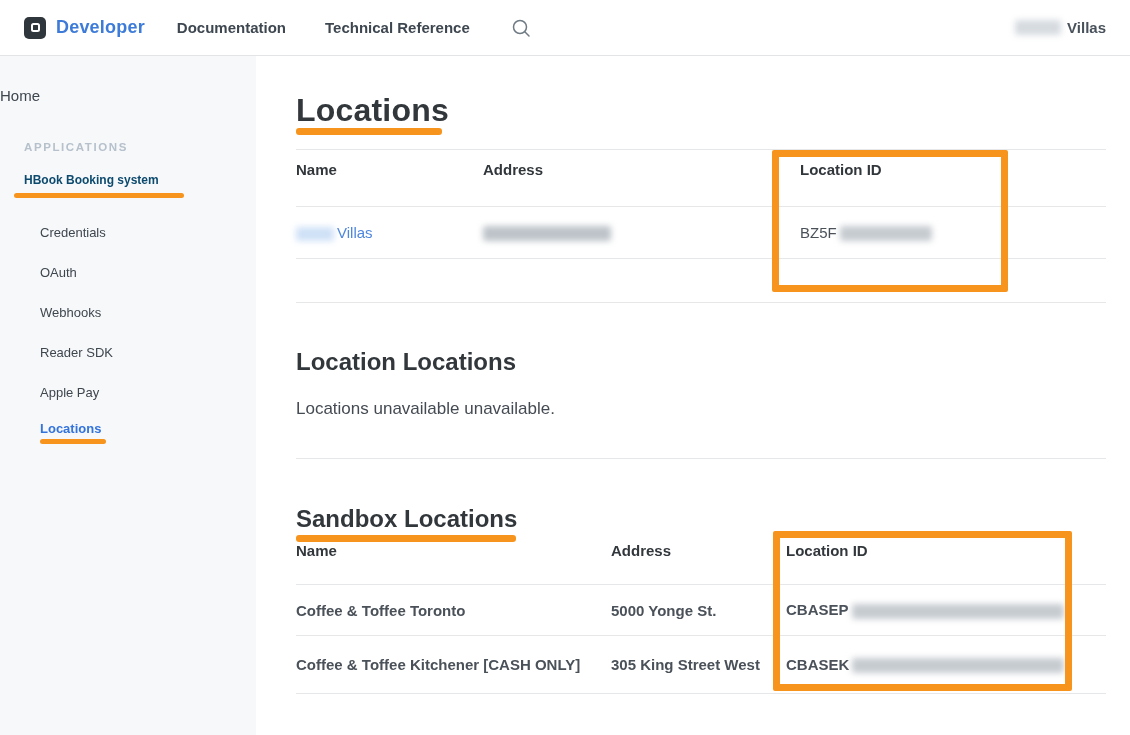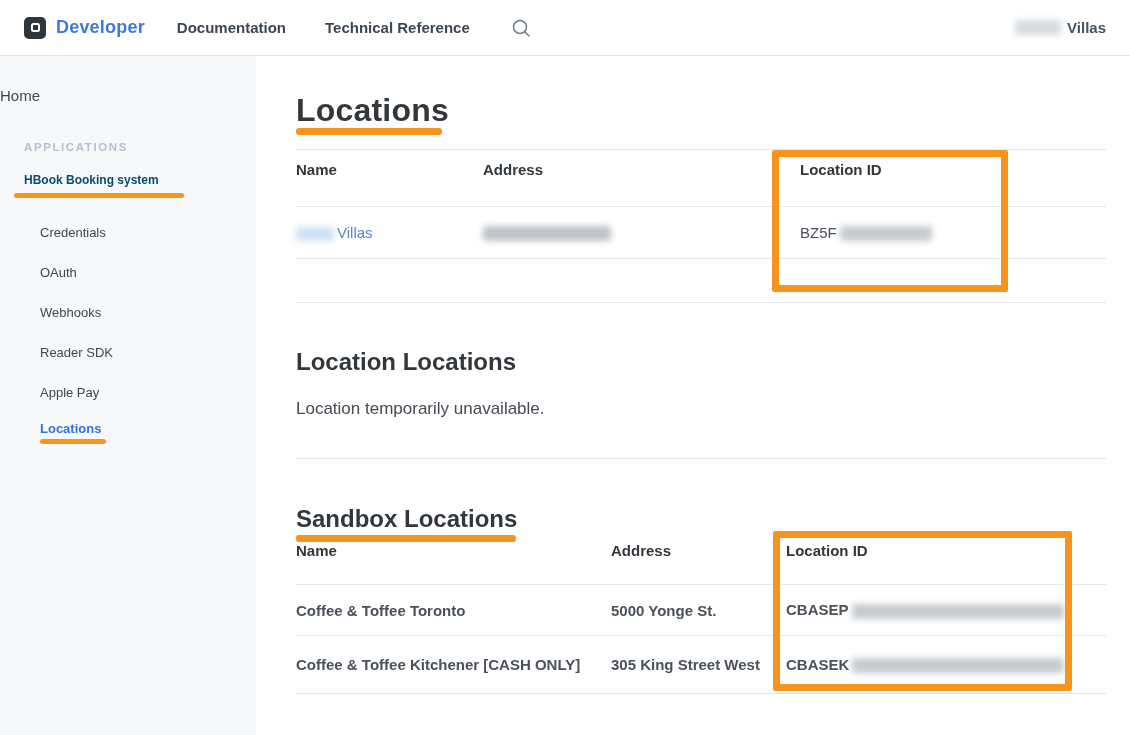--- a/index.html
+++ b/index.html
@@ -186,21 +186,21 @@
       <div class="cell">
         <span class="redact redact-addr"></span>
       </div>
       <div class="cell idcell">
         <span>BZ5F</span><span class="redact redact-id"></span>
       </div>
     </div>
     <div class="trow trow-empty"></div>
 
     <h2 class="h2-inactive">Location Locations</h2>
-    <p class="msg">Location temporarily unavailable.</p>
+    <p class="msg">Locations unavailable unavailable.</p>
     <div class="rule rule-mid"></div>
 
     <h2 class="h2-sandbox">Sandbox Locations</h2>
     <div class="u-h2"></div>
 
     <div class="grid2 thead thead2">
       <div>Name</div>
       <div>Address</div>
       <div>Location ID</div>
     </div>

